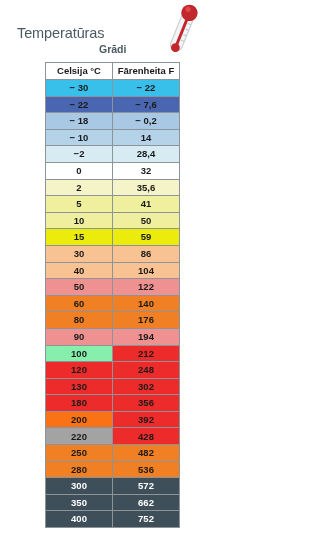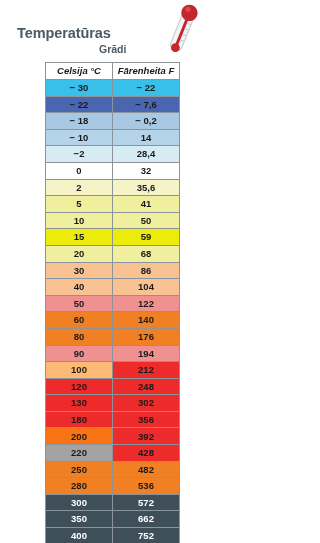--- a/index.html
+++ b/index.html
@@ -25,21 +25,21 @@
   
   .header {
     position: relative;
     height: 60px;
   }
   .title {
     position: absolute;
     left: 17px;
     top: 25px;
     font-size: 14.5px;
-    font-weight: bold;
+    font-weight: normal;
     color: #4a5a63;
     letter-spacing: -0.1px;
     white-space: nowrap;
   }
   .subtitle {
     position: absolute;
     left: 99px;
     top: 43px;
     font-size: 10.5px;
     font-weight: bold;
@@ -87,21 +87,20 @@
   table.temps tr > th:first-child {
     border-left: 1px solid #8d9499;
   }
   table.temps thead th {
     background: #ffffff;
     border-top: 1px solid #8d9499;
     font-size: 9.5px;
     font-weight: bold;
     color: #1a1a1a;
     height: 16px;
-    font-style: italic;
   }
   table.temps tbody tr.light td { color: #1a1a1a; }
   table.temps tbody tr.dark td { color: #ffffff; }
 </style>
 </head>
 <body>
 
 <div class="page">
 
   <div class="header">
@@ -175,24 +174,20 @@
           </tr>
           <tr class="light">
             <td style="background: rgb(240, 239, 158); color: rgb(26, 26, 26);">10</td>
             <td style="background: rgb(240, 239, 158); color: rgb(26, 26, 26);">50</td>
           </tr>
           <tr class="light">
             <td style="background: rgb(236, 236, 12); color: rgb(26, 26, 26);">15</td>
             <td style="background: rgb(236, 236, 12); color: rgb(26, 26, 26);">59</td>
           </tr>
           <tr class="light">
-            <td style="background: rgb(240, 239, 160); color: rgb(26, 26, 26);">20</td>
-            <td style="background: rgb(240, 239, 160); color: rgb(26, 26, 26);">68</td>
-          </tr>
-          <tr class="light">
             <td style="background: rgb(248, 194, 147); color: rgb(26, 26, 26);">30</td>
             <td style="background: rgb(248, 194, 147); color: rgb(26, 26, 26);">86</td>
           </tr>
           <tr class="light">
             <td style="background: rgb(248, 194, 147); color: rgb(26, 26, 26);">40</td>
             <td style="background: rgb(248, 194, 147); color: rgb(26, 26, 26);">104</td>
           </tr>
           <tr class="light">
             <td style="background: rgb(239, 145, 145); color: rgb(26, 26, 26);">50</td>
             <td style="background: rgb(239, 145, 145); color: rgb(26, 26, 26);">122</td>
@@ -203,21 +198,21 @@
           </tr>
           <tr class="light">
             <td style="background: rgb(240, 128, 35); color: rgb(26, 26, 26);">80</td>
             <td style="background: rgb(240, 128, 35); color: rgb(26, 26, 26);">176</td>
           </tr>
           <tr class="light">
             <td style="background: rgb(239, 145, 145); color: rgb(26, 26, 26);">90</td>
             <td style="background: rgb(239, 145, 145); color: rgb(26, 26, 26);">194</td>
           </tr>
           <tr class="light">
-            <td style="background: #fdba74; color: rgb(26, 26, 26);">100</td>
+            <td style="background: #86efac; color: rgb(26, 26, 26);">100</td>
             <td style="background: rgb(238, 43, 43); color: rgb(26, 26, 26);">212</td>
           </tr>
           <tr class="light">
             <td style="background: rgb(238, 43, 43); color: rgb(26, 26, 26);">120</td>
             <td style="background: rgb(238, 43, 43); color: rgb(26, 26, 26);">248</td>
           </tr>
           <tr class="light">
             <td style="background: rgb(238, 43, 43); color: rgb(26, 26, 26);">130</td>
             <td style="background: rgb(238, 43, 43); color: rgb(26, 26, 26);">302</td>
           </tr>

